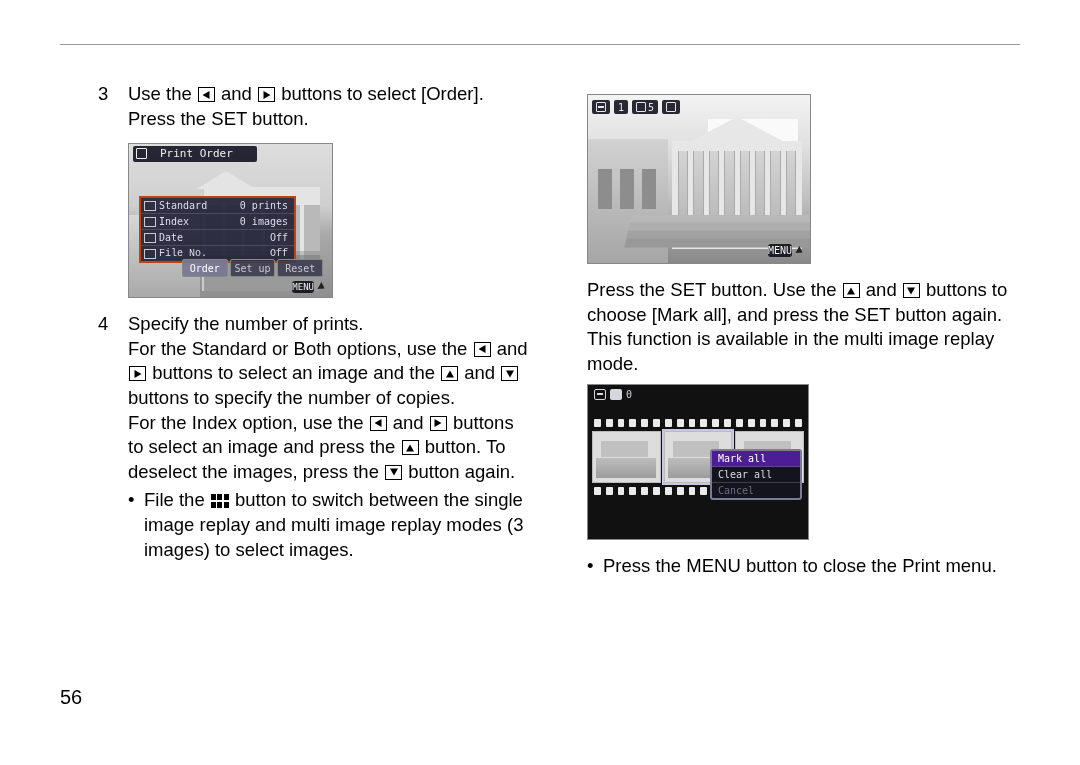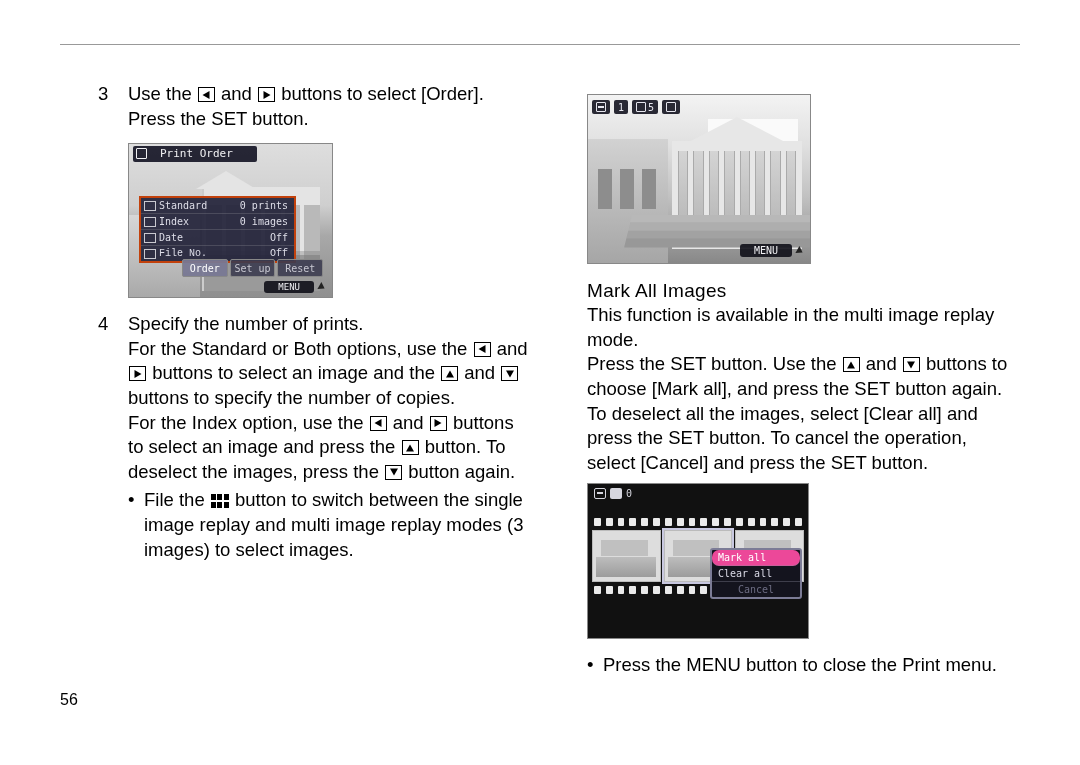--- a/index.html
+++ b/index.html
@@ -186,21 +186,21 @@
   }
   .lcd1-tab.sel { background: rgba(120,120,148,0.95); color: #fff; }
   .lcd1-menu {
     position: absolute; right: 6px; bottom: 4px;
     display: flex; align-items: center; gap: 4px;
     font: 9px monospace; color: #222;
   }
   .lcd1-menu-badge {
     background: rgba(16,16,24,0.9);
     color: #f0f0f3;
-    padding: 1px 14px; border-radius: 3px;
+    padding: 1px 0; border-radius: 3px;
   }
   .mini-arrow {
     width: 0; height: 0;
     border-top: 6px solid #222;
     border-left: 4px solid transparent;
     border-right: 4px solid transparent;
     transform: rotate(-60deg);
   }
 
   
@@ -312,29 +312,29 @@
   .frame-sel { outline: 2px solid #c8c8e0; }
   .lcd3-menu {
     position: absolute; right: 6px; top: 64px;
     width: 92px;
     border: 2px solid #7c7c96;
     border-radius: 3px;
     font: 10px/15px monospace;
     background: #14141e;
   }
   .lcd3-mi { color: #d9d9e6; padding: 0 6px; border-bottom: 1px solid rgba(140,140,160,0.35); }
-  .lcd3-mi:last-child { border-bottom: none; text-align: center; }
-  .lcd3-mi.hl { background: #ec4899; color: #fff; border-radius: 7px; }
+  .lcd3-mi:last-child { border-bottom: none; }
+  .lcd3-mi.hl { background: #4c1d95; color: #fff; }
   .lcd3-mi.dim { color: #6c6c82; }
 
   .pagenum {
     position: absolute;
     left: 60px;
     bottom: 56px;
-    font-size: 16px;
+    font-size: 20px;
   }
 </style>
 </head>
 <body>
 
 <div class="hr"></div>
 
 <div class="content">
 
   <div class="col">
@@ -442,26 +442,24 @@
         <span class="hud-box">
             <span class="hud-ico"></span>
           </span>
       </div>
       <div class="lcd2-menu">
         <span class="lcd1-menu-badge">MENU</span>
         <span class="mini-arrow"></span>
       </div>
     </div>
 
-    <div class="sub-heading">Mark All Images</div>
-    <div class="body-text">This function is available in the multi image replay mode.</div>
     <div class="body-text">
       <span>Press the SET button. Use the </span><span class="inline-icon"><span class="tri tri-up"></span></span><span> and </span><span class="inline-icon"><span class="tri tri-down"></span></span><span> buttons to choose [Mark all], and press the SET button again.</span>
     </div>
-    <div class="body-text">To deselect all the images, select [Clear all] and press the SET button. To cancel the operation, select [Cancel] and press the SET button.</div>
+    <div class="body-text">This function is available in the multi image replay mode.</div>
 
     <div class="lcd lcd3">
       <div class="lcd3-hud">
         <span class="lcd3-print-ico"></span>
         <span class="lcd3-badge"></span>
         <span class="lcd3-count">0</span>
       </div>
       <div class="lcd3-strip">
         <div class="lcd3-sprockets lcd3-sp-top">
             <span></span>

